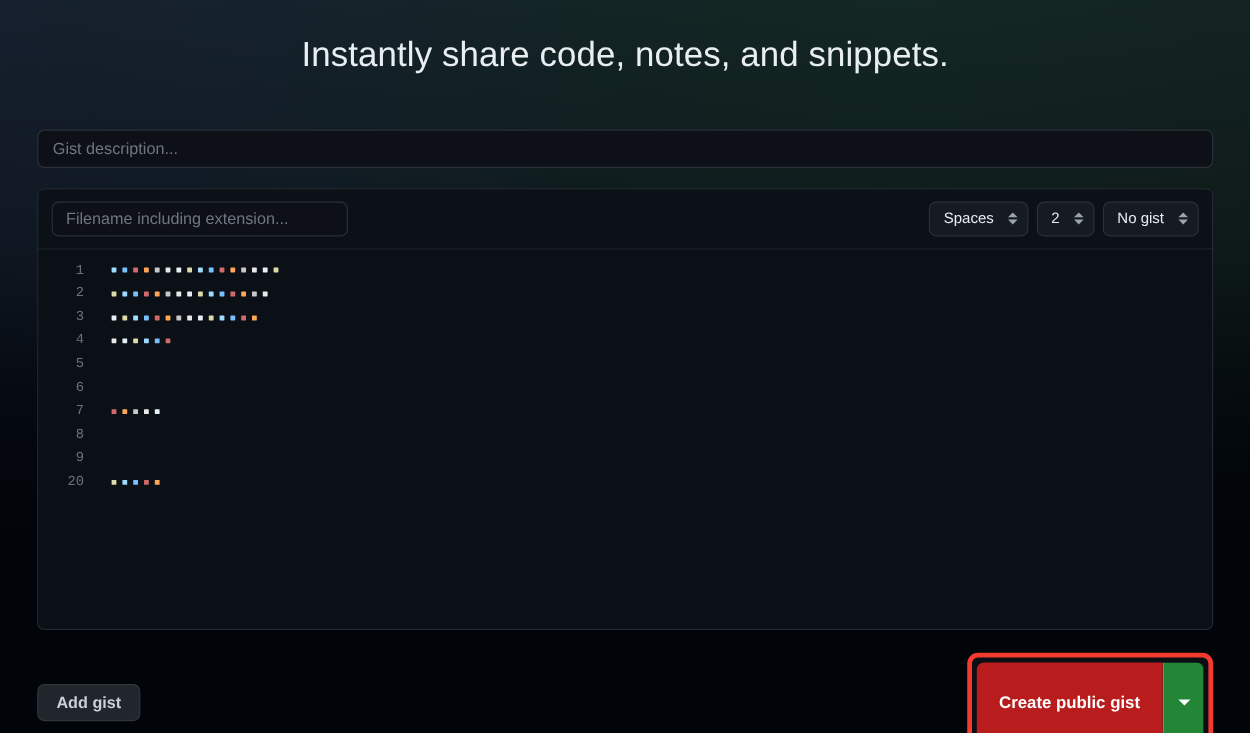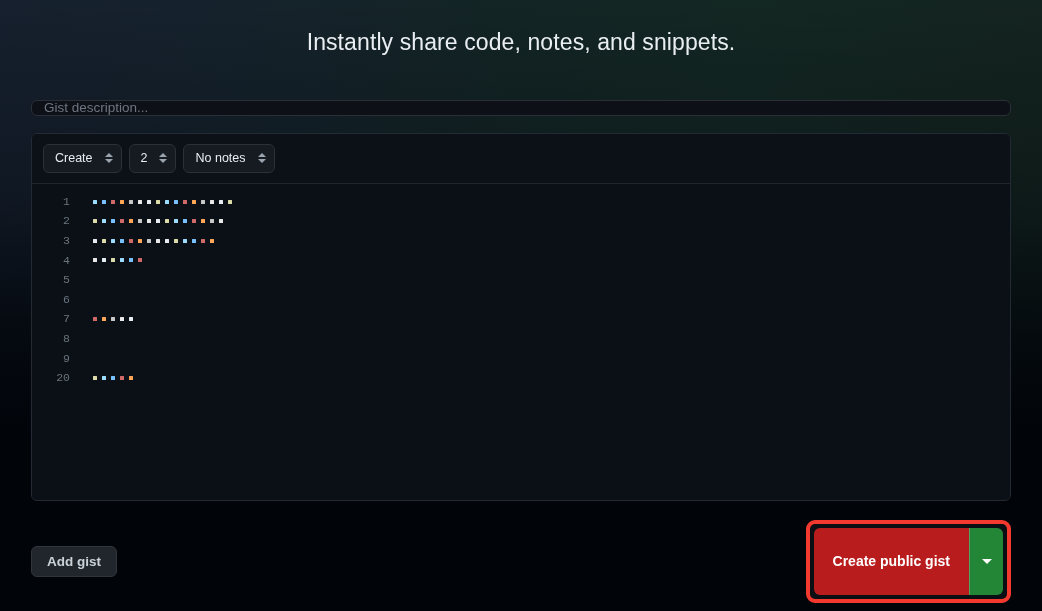--- a/index.html
+++ b/index.html
@@ -41,42 +41,42 @@
   #page-root {
     position: relative;
     z-index: 1;
     width: 1042px;
     height: 611px;
   }
 
   
   .headline {
     text-align: center;
-    font-size: 23px;
+    font-size: 29px;
     font-weight: 400;
     letter-spacing: 0.1px;
     color: #e9eef3;
     padding-top: 28px;
     line-height: 1.3;
   }
 
   
   .container {
     width: 980px;
     margin: 0 auto;
     padding-top: 42px;
   }
 
   
   .desc-row { margin-bottom: 17px; }
 
   .desc-input {
     display: block;
     width: 100%;
-    height: 16px;
+    height: 32px;
     background: #0d1117;
     border: 1px solid #2a2f38;
     border-radius: 6px;
     color: #e6edf3;
     font-family: "Liberation Sans", sans-serif;
     font-size: 13.5px;
     padding: 0 12px;
     outline: none;
   }
   .desc-input::placeholder { color: #6e7681; opacity: 1; }
@@ -263,41 +263,42 @@
 
   <div class="container">
 
     <div class="desc-row">
       <input class="desc-input" type="text" placeholder="Gist description..." style="">
     </div>
 
     <div class="file-panel">
 
       <div class="file-header">
+        <input class="filename-input" type="text" placeholder="Filename including extension..." style="">
 
         <div class="file-controls">
 
           <div class="select-wrap w-spaces">
-            <span class="select-label">Create</span>
+            <span class="select-label">Spaces</span>
             <span class="chevrons">
               <span class="chev-up"></span>
                 <span class="chev-dn"></span>
             </span>
           </div>
 
           <div class="select-wrap w-indent">
             <span class="select-label">2</span>
             <span class="chevrons">
               <span class="chev-up"></span>
                 <span class="chev-dn"></span>
             </span>
           </div>
 
           <div class="select-wrap w-wrap">
-            <span class="select-label">No notes</span>
+            <span class="select-label">No gist</span>
             <span class="chevrons">
               <span class="chev-up"></span>
                 <span class="chev-dn"></span>
             </span>
           </div>
 
         </div>
       </div>
 
       <div class="editor">

